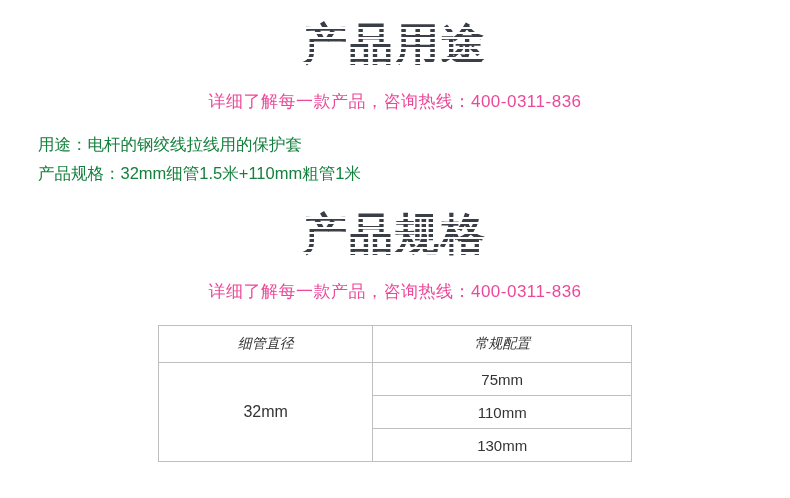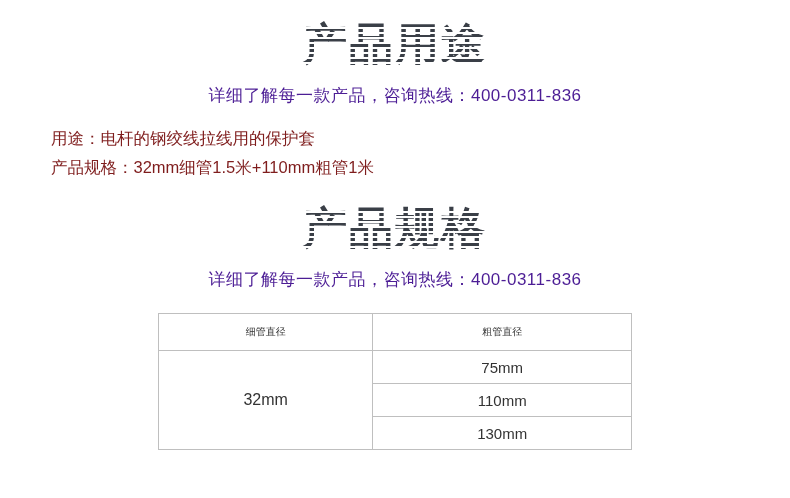--- a/index.html
+++ b/index.html
@@ -59,31 +59,31 @@
     position: absolute;
     left: 0;
     right: 0;
     top: 4px;
     z-index: 2;
   }
 
   .subtitle {
     text-align: center;
     font-size: 17px;
-    color: #4c1d95;
-    margin-top: 8px;
+    color: #ec4899;
+    margin-top: 14px;
     letter-spacing: 0.5px;
   }
 
   
   .body-block {
-    margin: 18px 38px 0 51px;
+    margin: 18px 38px 0 38px;
     font-size: 16.5px;
     line-height: 1.62;
-    color: #7f1d1d;
+    color: #15803d;
   }
   .body-block p {
     margin: 0 0 2px 0;
   }
 
   
   .table-area {
     margin-top: 22px;
     display: flex;
     justify-content: center;
@@ -95,21 +95,22 @@
     color: #333333;
   }
   table.spec td {
     border: 1px solid #bfbfbf;
     text-align: center;
     padding: 6px 4px;
     height: 20px;
   }
   table.spec td.head {
     height: 24px;
-    font-size: 10px;
+    font-size: 14px;
+    font-style: italic;
   }
   table.spec td.thin-col {
     width: 213px;
   }
   table.spec td.thick-col {
     width: 259px;
   }
   table.spec td.thin-value {
     font-size: 16px;
   }
@@ -134,21 +135,21 @@
     <div class="section-title">产品规格</div>
     <div class="stripes"></div>
   </div>
   <div class="subtitle">详细了解每一款产品，咨询热线：400-0311-836</div>
 
   <div class="table-area">
     <table class="spec">
       <tbody>
         <tr>
           <td class="head thin-col">细管直径</td>
-          <td class="head thick-col">粗管直径</td>
+          <td class="head thick-col">常规配置</td>
         </tr>
         <tr>
           <td class="thin-col thin-value" rowspan="3">32mm</td>
           <td class="thick-col">75mm</td>
         </tr>
         <tr>
           <td class="thick-col">110mm</td>
         </tr>
         <tr>
           <td class="thick-col">130mm</td>

